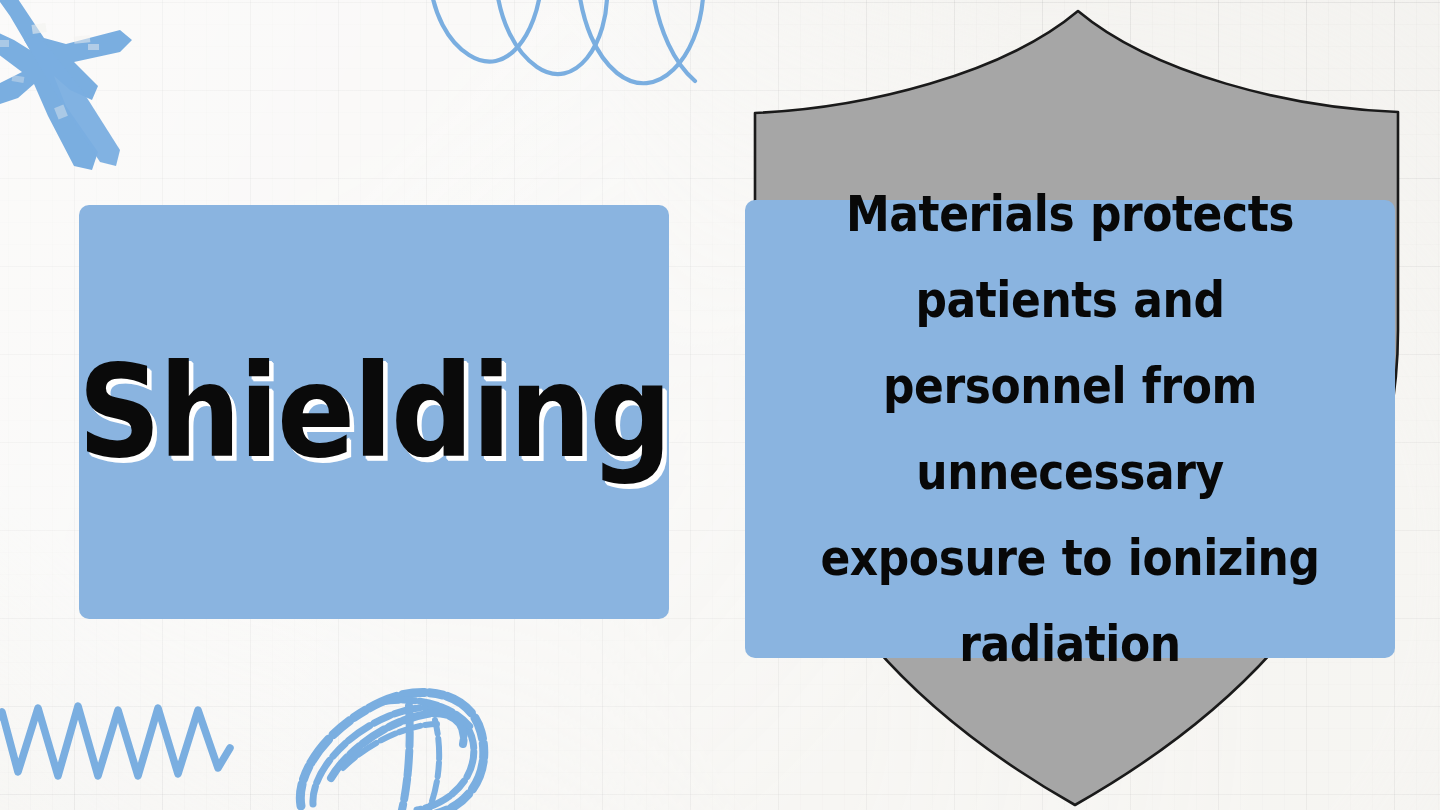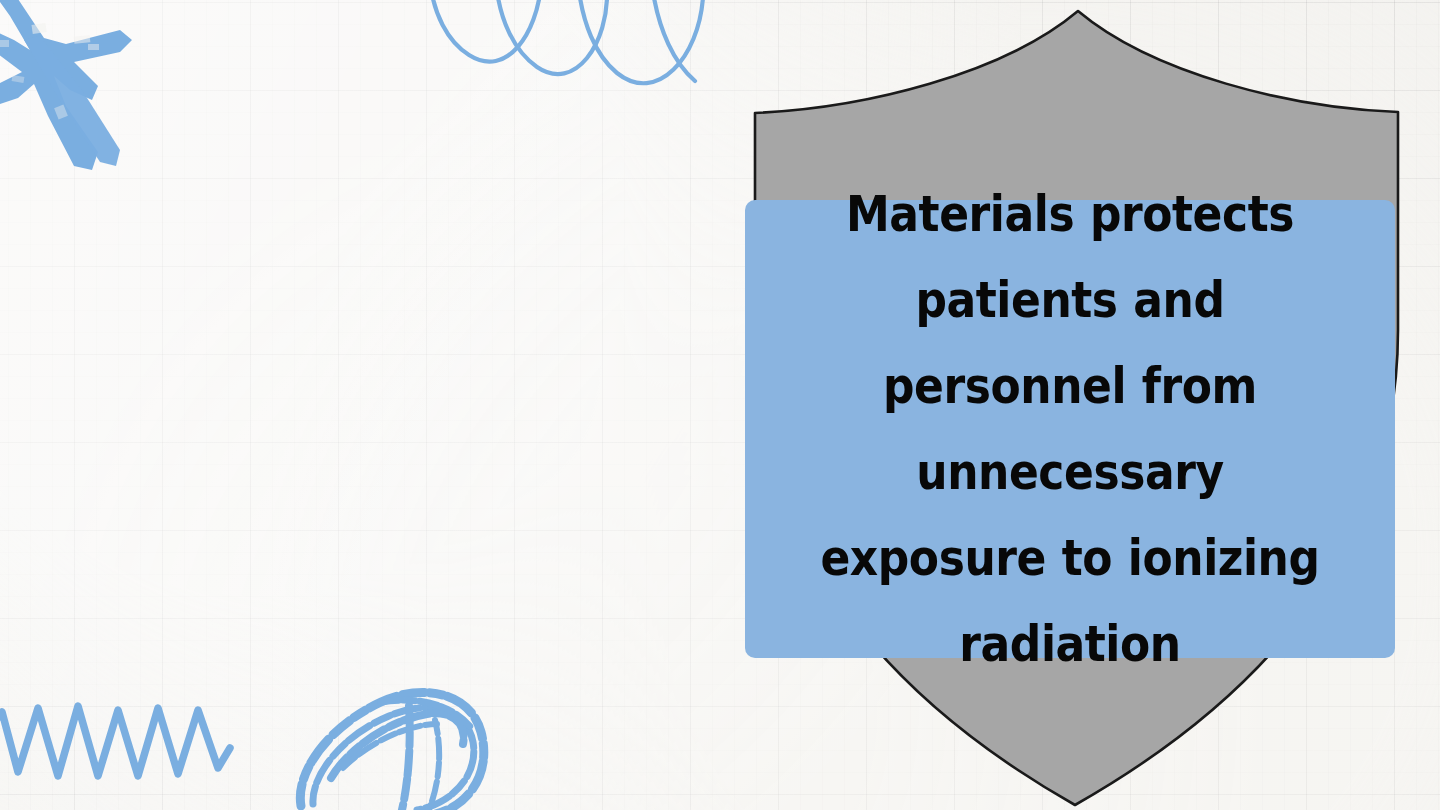--- a/index.html
+++ b/index.html
@@ -164,18 +164,21 @@
   <svg id="shield" viewBox="0 0 690 810" preserveAspectRatio="none">
     <path d="M20 113
              C 130 108, 268 74, 343 11
              C 418 74, 556 108, 663 112
              L 663 330
              C 663 520, 560 680, 340 805
              C 120 680, 20 520, 20 330
              Z" fill="#a6a6a6" stroke="#1a1a1a" stroke-width="2.6" stroke-linejoin="round"></path>
   </svg>
 
+  <div class="card" id="title-card">
+    <div id="title-text">Shielding</div>
+  </div>
 
   <div class="card" id="body-card">
     <div id="body-text">Materials protects patients and personnel from unnecessary exposure to ionizing radiation</div>
   </div>
 
 </div>
 
 </body></html>

